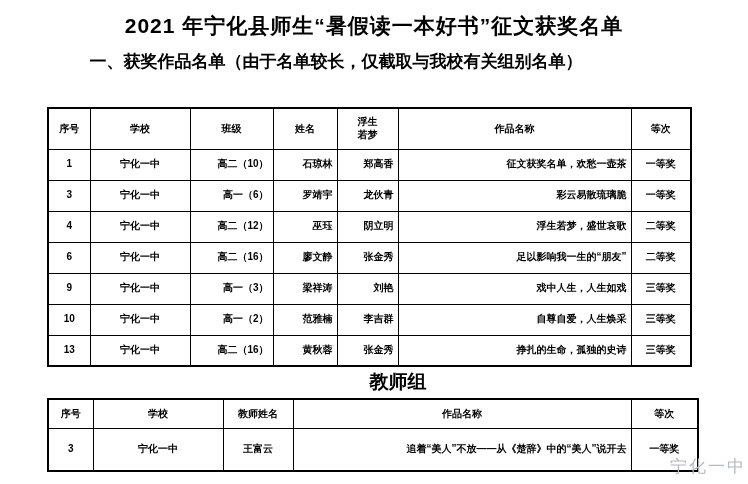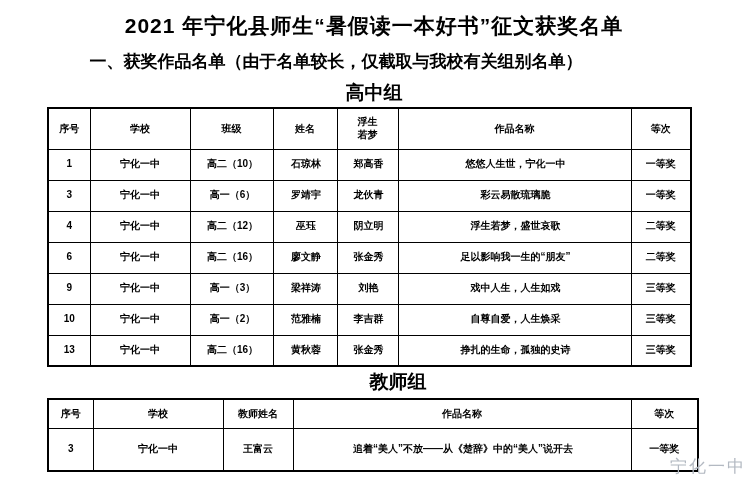--- a/index.html
+++ b/index.html
@@ -40,38 +40,37 @@
     overflow:hidden;
     line-height:1.25;
   }
   th{text-align:center;font-weight:bold;vertical-align:middle;}
   td{vertical-align:middle;}
   #table-high thead tr{height:41px;}
   #table-high tbody tr{height:31px;}
   #table-teacher thead tr{height:29px;}
   #table-teacher tbody tr{height:43px;}
   td.al-c{text-align:center;}
-  td.al-l{text-align:center;padding-left:6px;}
+  td.al-l{text-align:right;padding-left:6px;}
   .wrap2{display:inline-block;width:2.15em;line-height:1.25;white-space:normal;}
   .watermark{
     position:absolute;right:2px;top:455px;
     font-size:17px;color:#b3b9c2;letter-spacing:2px;
     font-family:"Liberation Serif",serif;
   }
 </style>
 </head>
 <body>
 
 <div id="page">
 
   <div class="title">2021 年宁化县师生“暑假读一本好书”征文获奖名单</div>
 
   <div class="subtitle">一、获奖作品名单（由于名单较长，仅截取与我校有关组别名单）</div>
 
-  <div class="sec-heading" id="heading-high">高中组</div>
 
   <table id="table-high">
     <colgroup>
         <col style="width: 42px;">
         <col style="width: 100px;">
         <col style="width: 83px;">
         <col style="width: 64px;">
         <col style="width: 61px;">
         <col style="width: 233px;">
         <col style="width: 60px;">
@@ -87,21 +86,21 @@
           <th><span>等次</span></th>
         </tr>
       </thead>
     <tbody>
         <tr>
           <td class="al-c">1</td>
           <td class="al-c">宁化一中</td>
           <td class="al-l">高二（10）</td>
           <td class="al-l">石琼林</td>
           <td class="al-l">郑高香</td>
-          <td class="al-l">悠悠人生世，宁化一中</td>
+          <td class="al-l">征文获奖名单，欢愁一壶茶</td>
           <td class="al-c">一等奖</td>
         </tr>
         <tr>
           <td class="al-c">3</td>
           <td class="al-c">宁化一中</td>
           <td class="al-l">高一（6）</td>
           <td class="al-l">罗靖宇</td>
           <td class="al-l">龙伙青</td>
           <td class="al-l">彩云易散琉璃脆</td>
           <td class="al-c">一等奖</td>

